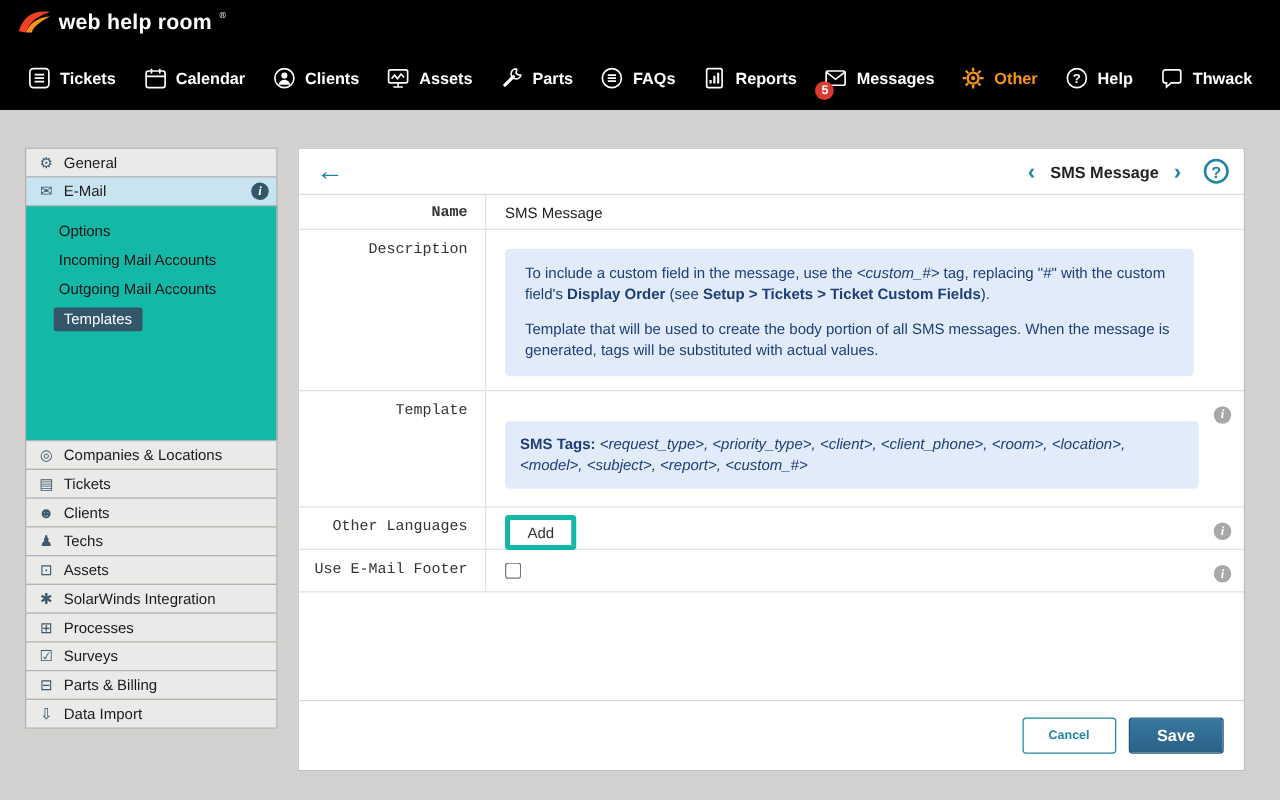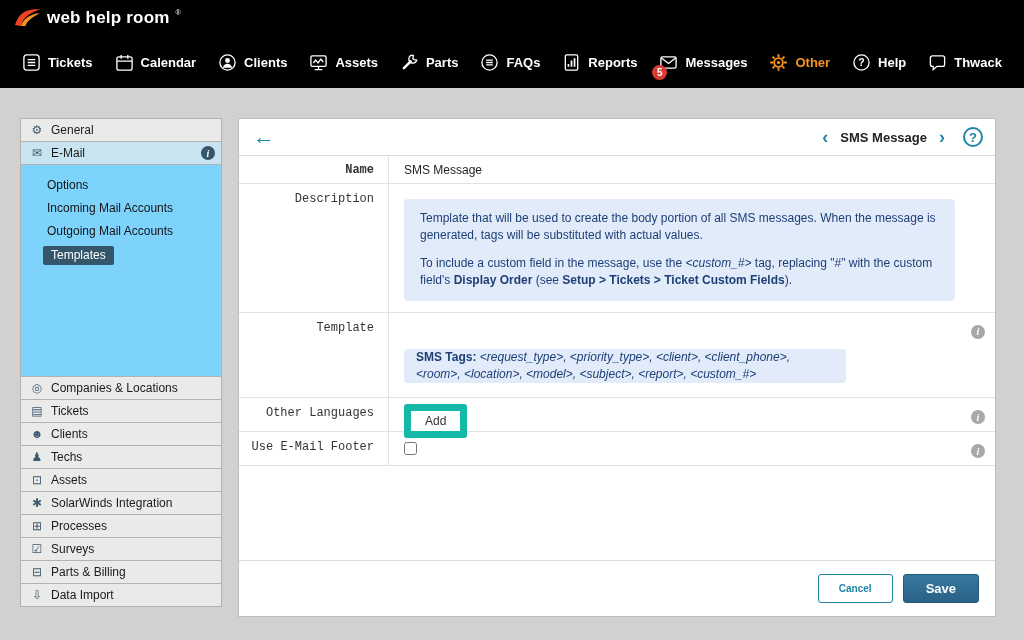--- a/index.html
+++ b/index.html
@@ -26,21 +26,21 @@
   
   .sidebar { width:202px; min-width:202px; }
   .side-item { display:flex; align-items:center; height:24px; background:#eaeae8; border:1px solid #b2b2b0;
     margin-top:-1px; padding:0 6px 0 8px; font-size:12px; color:#1a1a1a; cursor:pointer; }
   .side-item:first-child { margin-top:0; }
   .side-item.selected { background:#c8e4f1; }
   .s-icon { width:16px; margin-right:6px; color:#3e5a70; font-size:12px; text-align:center; line-height:1; }
   .info-circle { margin-left:auto; width:14px; height:14px; border-radius:50%; background:#33566b; color:#fff;
     font-family:"Liberation Serif", serif; font-style:italic; font-weight:bold; font-size:10px;
     display:flex; align-items:center; justify-content:center; }
-  .side-subpanel { background:#7dd3fc; border:1px solid #b2b2b0; border-top:none; height:212px; padding-top:9px; }
+  .side-subpanel { background:#14b8a6; border:1px solid #b2b2b0; border-top:none; height:188px; padding-top:9px; }
   .side-subitem { padding:4px 0 4px 26px; font-size:12px; color:#141414; cursor:pointer; line-height:15px; }
   .side-subitem.badged { padding-left:22px; padding-top:3px; }
   .badge-selected { display:inline-block; background:#33566b; color:#fff; padding:2px 8px; border-radius:2px; }
   
   .panel { flex:1; margin-left:16px; background:#fff; border:1px solid #bfbfbd; height:499px;
     display:flex; flex-direction:column; overflow:hidden; }
   .panel-top { height:37px; min-height:37px; border-bottom:1px solid #dadada; display:flex; align-items:center; padding:0 12px 0 14px; }
   .back-arrow { color:#1e85a5; font-size:22px; font-weight:bold; line-height:1; cursor:pointer; }
   .pager { margin-left:auto; display:flex; align-items:center; }
   .chev { color:#1e85a5; font-size:18px; font-weight:bold; cursor:pointer; padding:0 4px; line-height:1; }
@@ -54,26 +54,26 @@
   .row-value { flex:1; padding:7px 40px 7px 15px; font-size:12px; color:#222; }
   .row-name .row-value { padding:7px 14px 6px 15px; }
   .bluebox { background:#e2ebfa; border-radius:4px; padding:11px 16px; color:#1d3f76; font-size:12px; line-height:1.45; }
   .desc-box { margin:8px 0 4px; }
   .bluebox p { margin:0 0 10px; }
   .bluebox p:last-child { margin-bottom:0; }
   .tag { font-style:italic; }
   .b { font-weight:bold; }
   .tpl-area { width:550px; height:84px; resize:both; border:1px solid #999; font-family:"DejaVu Sans Mono", monospace;
     font-size:11px; line-height:1.5; padding:4px 7px; color:#222; }
-  .tags-box { width:442px; margin-top:24px; padding:0 12px; }
+  .tags-box { width:555px; margin-top:12px; padding:10px 12px; }
   .row-template .row-value { padding-top:12px; padding-bottom:14px; }
   .info-dot { position:absolute; right:10px; top:12px; width:14px; height:14px; border-radius:50%; background:#a8a8a8;
     color:#fff; font-family:"Liberation Serif", serif; font-style:italic; font-weight:bold; font-size:10px;
     display:flex; align-items:center; justify-content:center; cursor:pointer; }
-  .btn-add { background:#fff; border:7px solid #14b8a6; border-radius:3px; padding:3px 14px; font-size:12px;
+  .btn-add { background:#fff; border:4px solid #14b8a6; border-radius:3px; padding:3px 14px; font-size:12px;
     color:#333; cursor:pointer; font-family:"Liberation Sans", sans-serif; }
   .row-lang .row-value, .row-footer .row-value { padding-top:6px; padding-bottom:6px; height:33px; }
   .footer-check { width:13px; height:13px; margin:4px 0 0 0; cursor:pointer; }
   .panel-actions { margin-top:auto; border-top:1px solid #dadada; padding:13px 16px; display:flex; justify-content:flex-end; gap:10px; }
   .btn-cancel { background:#fff; border:1px solid #1e85a5; color:#1e85a5; font-weight:bold; font-size:10px;
     padding:6px 20px; border-radius:3px; cursor:pointer; font-family:"Liberation Sans", sans-serif; }
   .btn-save { background:linear-gradient(#38789d,#2a6187); border:1px solid #24577a; color:#fff; font-weight:bold;
     font-size:13px; padding:6px 22px; border-radius:3px; cursor:pointer; font-family:"Liberation Sans", sans-serif; }
 </style>
 </head>
@@ -283,22 +283,22 @@
 
       <div class="form-row row-name">
         <div class="row-label">Name</div>
         <div class="row-value">SMS Message</div>
       </div>
 
       <div class="form-row">
         <div class="row-label">Description</div>
         <div class="row-value">
           <div class="bluebox desc-box">
+            <p><span>To include a custom field in the message, use the </span><span class="tag">&lt;custom_#&gt;</span><span> tag, replacing "#" with the custom field's </span><span class="b">Display Order</span><span> (see </span><span class="b">Setup &gt; Tickets &gt; Ticket Custom Fields</span><span>).</span></p>
             <p>Template that will be used to create the body portion of all SMS messages. When the message is generated, tags will be substituted with actual values.</p>
-            <p><span>To include a custom field in the message, use the </span><span class="tag">&lt;custom_#&gt;</span><span> tag, replacing "#" with the custom field's </span><span class="b">Display Order</span><span> (see </span><span class="b">Setup &gt; Tickets &gt; Ticket Custom Fields</span><span>).</span></p>
           </div>
         </div>
       </div>
 
       <div class="form-row row-template">
         <div class="row-label">Template</div>
         <div class="row-value">
           <div class="bluebox tags-box"><span class="b">SMS Tags: </span><span class="tag">&lt;request_type&gt;, &lt;priority_type&gt;, &lt;client&gt;, &lt;client_phone&gt;, &lt;room&gt;, &lt;location&gt;, &lt;model&gt;, &lt;subject&gt;, &lt;report&gt;, &lt;custom_#&gt;</span></div>
         </div>
         <span class="info-dot">i</span>

